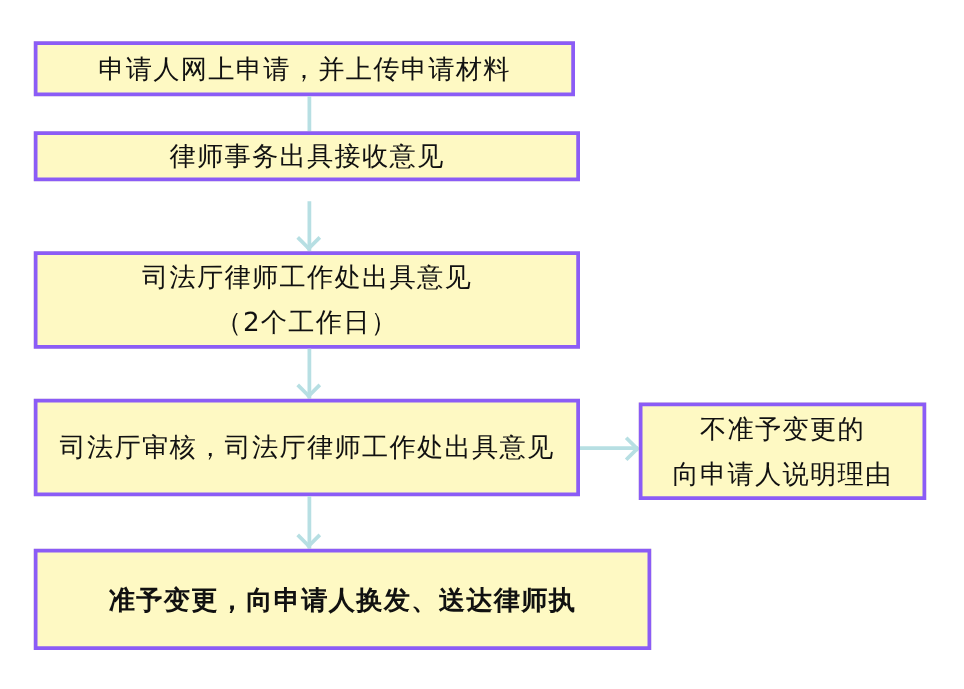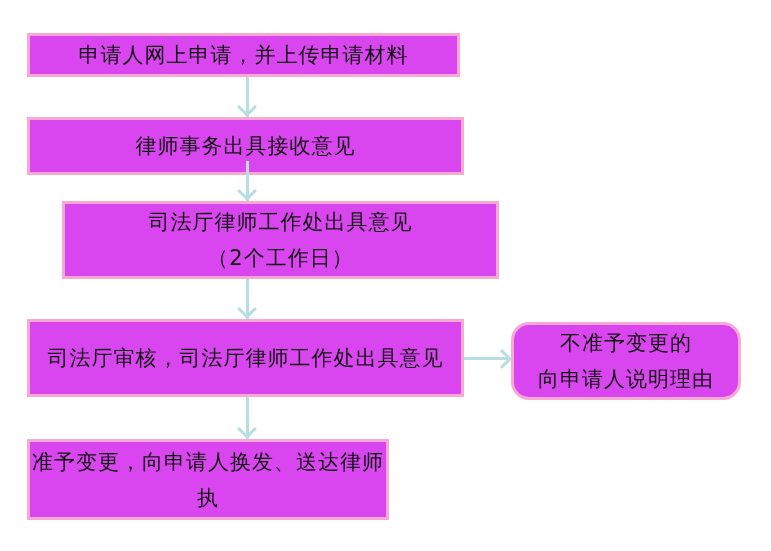--- a/index.html
+++ b/index.html
@@ -1,57 +1,57 @@
 <!DOCTYPE html>
 <html><head>
 <meta charset="utf-8">
 <style>
   html, body { margin: 0; padding: 0; background: #ffffff; }
   body { width: 771px; height: 551px; position: relative; overflow: hidden;
          font-family: "DejaVu Sans", "Liberation Sans", sans-serif; color: #111; }
-  .box { position: absolute; box-sizing: border-box; border: 3px solid #f9a8d4; background: #d946ef;
+  .box { position: absolute; box-sizing: border-box; border: 3px solid #8b5cf6; background: #fef9c3;
          display: flex; flex-direction: column; align-items: center; justify-content: center;
          text-align: center; font-size: 21px; line-height: 36px; letter-spacing: 1px; }
   .line { position: absolute; background: #b7dfe3; }
   .arrow-down { position: absolute; width: 14px; height: 14px; box-sizing: border-box;
          border-right: 3px solid #b7dfe3; border-bottom: 3px solid #b7dfe3; transform: rotate(45deg); }
   .arrow-right { position: absolute; width: 14px; height: 14px; box-sizing: border-box;
          border-right: 3px solid #b7dfe3; border-top: 3px solid #b7dfe3; transform: rotate(45deg); }
 </style>
 </head>
 <body>
 
 <div class="box" style="left:27px; top:33px; width:433px; height:44px;">
   <span>申请人网上申请，并上传申请材料</span>
 </div>
 <div class="line" style="left:246px; top:77px; width:3px; height:40px;"></div>
 <div class="arrow-down" style="left:240px; top:100px;"></div>
 
-<div class="box" style="left:27px; top:117px; width:437px; height:58px;font-family:Liberation Serif, serif;">
+<div class="box" style="left:27px; top:105px; width:437px; height:40px;font-family:Liberation Serif, serif;">
   <span>律师事务出具接收意见</span>
 </div>
 <div class="line" style="left:246px; top:161px; width:3px; height:40px;"></div>
 <div class="arrow-down" style="left:240px; top:184px;"></div>
 
-<div class="box" style="left:27px; top:201px; width:437px; height:78px;margin-left:35px;">
+<div class="box" style="left:27px; top:201px; width:437px; height:78px;">
   <span>司法厅律师工作处出具意见</span>
   <span>（2个工作日）</span>
 </div>
 <div class="line" style="left:246px; top:279px; width:3px; height:40px;"></div>
 <div class="arrow-down" style="left:240px; top:302px;"></div>
 
 <div class="box" style="left:27px; top:319px; width:437px; height:78px;">
   <span>司法厅审核，司法厅律师工作处出具意见</span>
 </div>
 
 <div class="line" style="left:464px; top:357px; width:46px; height:3px;"></div>
 <div class="arrow-right" style="left:495px; top:352px;"></div>
-<div class="box" style="left:511px; top:322px; width:230px; height:78px;border-radius:18px;">
+<div class="box" style="left:511px; top:322px; width:230px; height:78px;">
   <span>不准予变更的</span>
   <span>向申请人说明理由</span>
 </div>
 
 <div class="line" style="left:246px; top:397px; width:3px; height:42px;"></div>
 <div class="arrow-down" style="left:240px; top:422px;"></div>
 
-<div class="box" style="left:27px; top:439px; width:362px; height:81px;">
+<div class="box" style="left:27px; top:439px; width:494px; height:81px;font-weight:bold;">
   <span>准予变更，向申请人换发、送达律师执</span>
 </div>
 
 </body></html>

